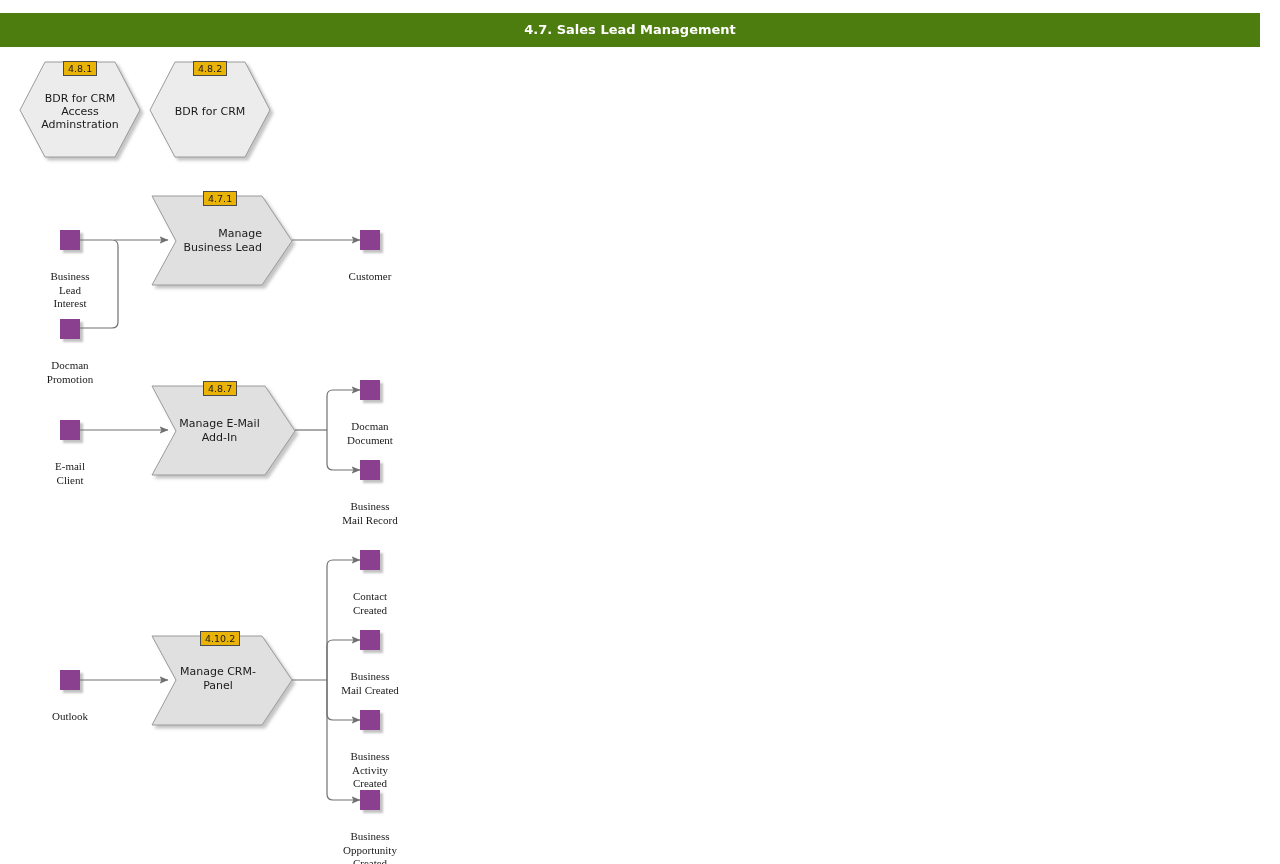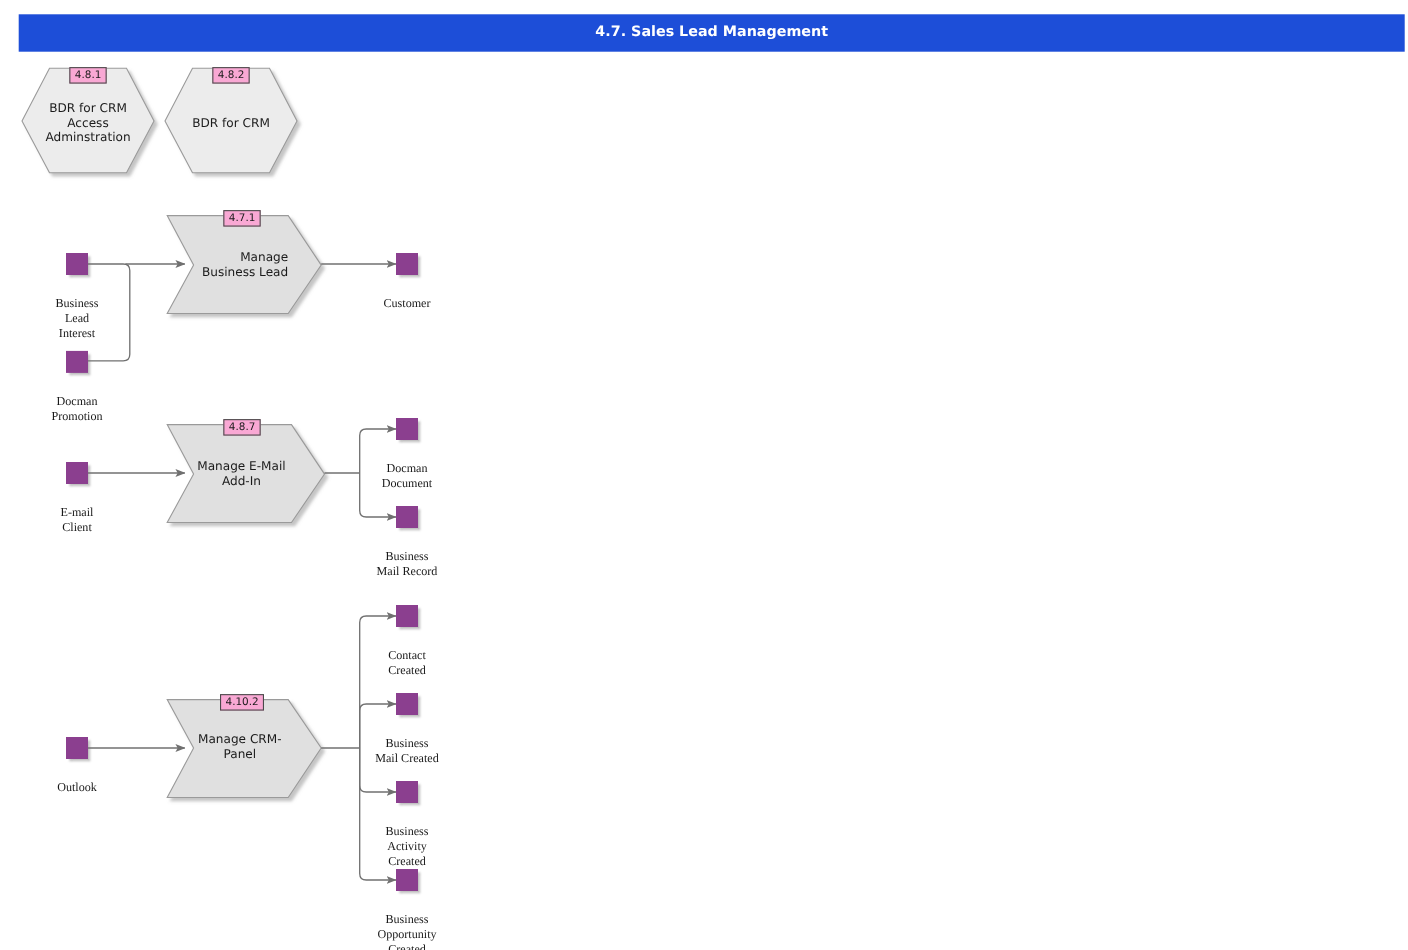--- a/index.html
+++ b/index.html
@@ -16,25 +16,25 @@
     font-family: "DejaVu Sans", sans-serif;
   }
   #canvas {
     position: absolute;
     left: 0; top: 0;
     width: 1280px;
     height: 864px;
   }
   .header-bar {
     position: absolute;
-    left: 17px;
+    left: 0;
     top: 13px;
     width: 1260px;
     height: 34px;
-    background: #1d4ed8;
+    background: #4d7c0f;
     box-sizing: border-box;
   }
   .header-title {
     position: absolute;
     left: 0;
     top: 0;
     width: 100%;
     height: 34px;
     line-height: 34px;
     text-align: center;
@@ -69,21 +69,21 @@
     font-size: 11px;
     color: #1a1a1a;
     line-height: 13.5px;
     font-family: "DejaVu Sans", sans-serif;
     white-space: pre-line;
   }
 
   
   .badge {
     position: absolute;
-    background: #f9a8d4;
+    background: #eab308;
     border: 1px solid #4a4a4a;
     font-size: 9.5px;
     color: #1a1a1a;
     line-height: 11px;
     padding: 1px 4px 1px 4px;
     font-family: "DejaVu Sans", sans-serif;
     white-space: nowrap;
     z-index: 6;
   }
 

